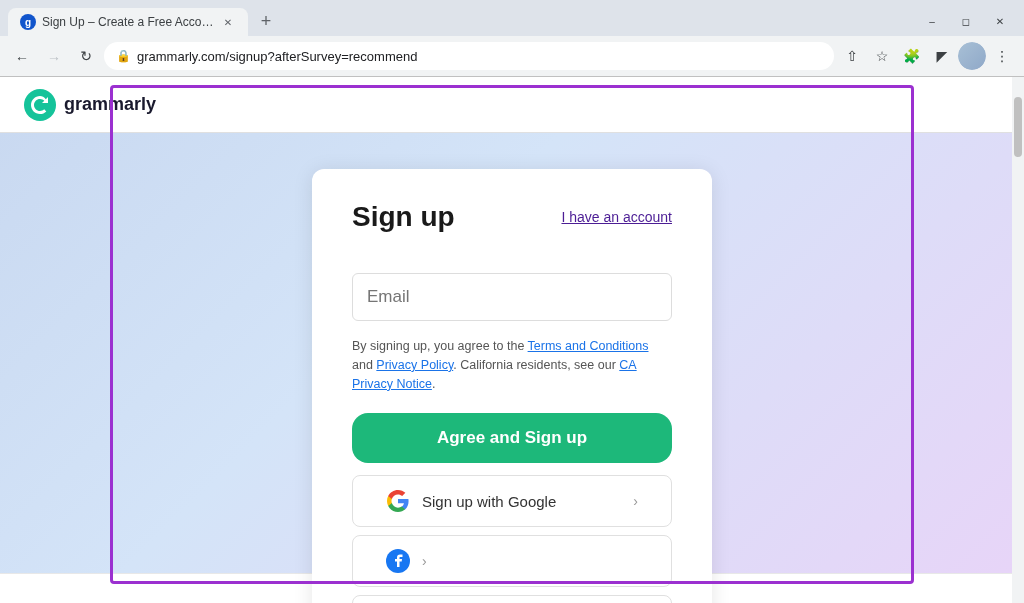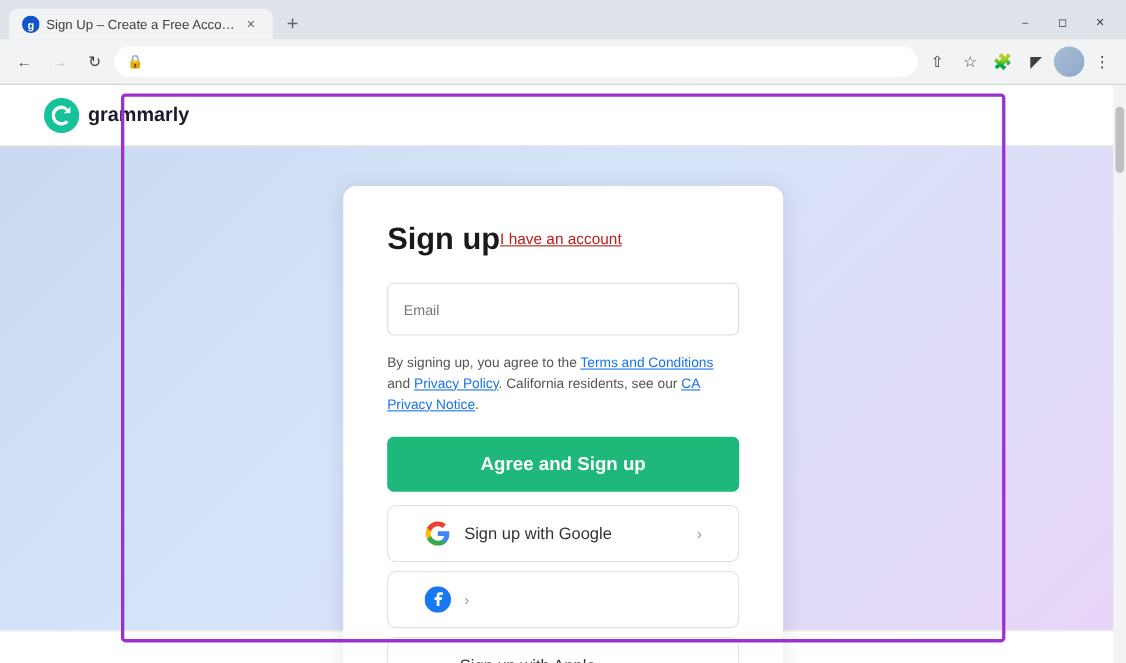--- a/index.html
+++ b/index.html
@@ -156,21 +156,21 @@
     .page-content {
       background: linear-gradient(135deg, #c8d8f0 0%, #d4e4f8 40%, #e8d4f8 100%);
       height: calc(603px - 76px);
       position: relative;
       overflow: hidden;
     }
 
     
     .site-header {
       background: white;
-      padding: 0 40px;
+      padding: 0 24px;
       height: 56px;
       display: flex;
       align-items: center;
       border-bottom: 1px solid #e0e0e0;
       position: relative;
       z-index: 10;
     }
     .grammarly-logo {
       display: flex;
       align-items: center;
@@ -214,44 +214,44 @@
       width: 400px;
       box-shadow: 0 2px 20px rgba(0,0,0,0.1);
       position: relative;
       z-index: 5;
       margin-top: 16px;
     }
 
     .card-header {
       display: flex;
       align-items: center;
-      justify-content: flex-start;
-      margin-bottom: 24px;
+      justify-content: space-between;
+      margin-bottom: 40px;
     }
 
     .signup-title {
       font-size: 28px;
       font-weight: 700;
       color: #1a1a1a;
     }
 
     .have-account-link {
       font-size: 14px;
-      color: #b91c1c;
+      color: #4c1d95;
       text-decoration: underline;
       cursor: pointer;
     }
 
     .email-input {
       width: 100%;
       height: 48px;
       border: 1px solid #ddd;
       border-radius: 6px;
       padding: 0 14px;
-      font-size: 13px;
+      font-size: 17px;
       color: #999;
       outline: none;
       margin-bottom: 16px;
     }
 
     .terms-text {
       font-size: 12.5px;
       color: #555;
       line-height: 1.5;
       margin-bottom: 20px;
@@ -262,21 +262,21 @@
       text-decoration: underline;
       cursor: pointer;
     }
 
     .agree-btn {
       width: 100%;
       height: 50px;
       background: #1db87a;
       color: white;
       border: none;
-      border-radius: 6px;
+      border-radius: 16px;
       font-size: 17px;
       font-weight: 600;
       cursor: pointer;
       margin-bottom: 12px;
     }
 
     .social-option {
       width: 100%;
       height: 52px;
       border: 1px solid #e0e0e0;
@@ -383,20 +383,21 @@
       <div class="win-btn">✕</div>
     </div>
   </div>
 
   <div class="toolbar">
     <div class="nav-btn">←</div>
     <div class="nav-btn disabled">→</div>
     <div class="nav-btn">↻</div>
     <div class="address-bar">
       <span class="lock-icon">🔒</span>
+      <span class="address-text">grammarly.com/signup?afterSurvey=recommend</span>
     </div>
     <div class="toolbar-actions">
       <div class="toolbar-icon">⇧</div>
       <div class="toolbar-icon">☆</div>
       <div class="toolbar-icon">🧩</div>
       <div class="toolbar-icon">◤</div>
       <div class="avatar-btn">
         <div class="avatar-circle"></div>
       </div>
       <div class="toolbar-icon">⋮</div>

